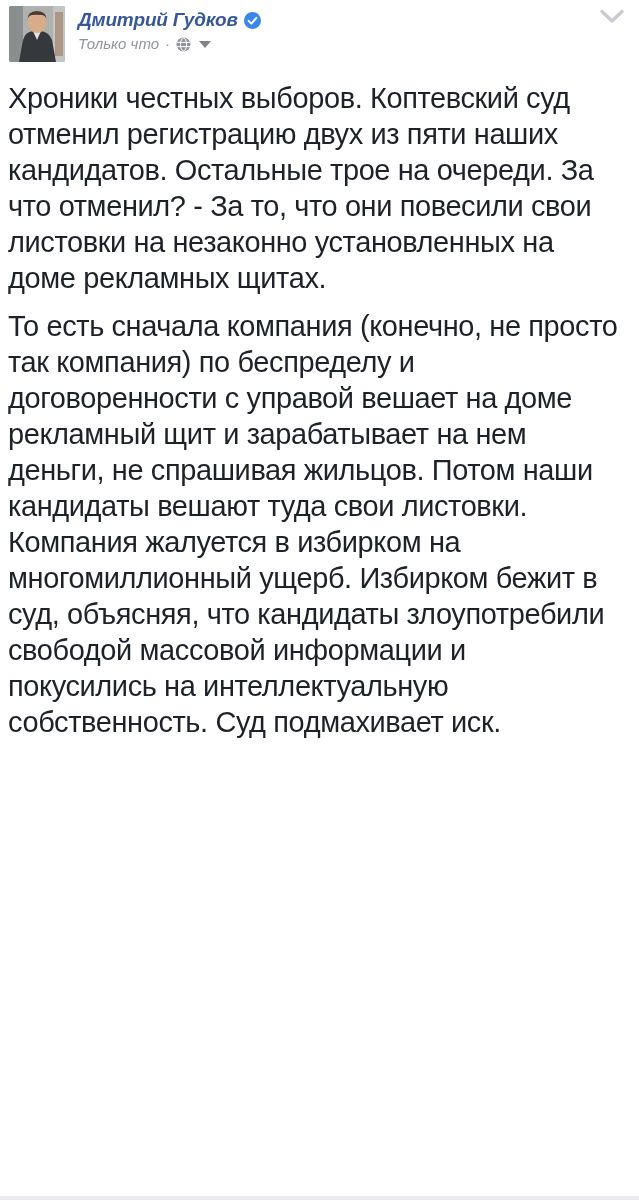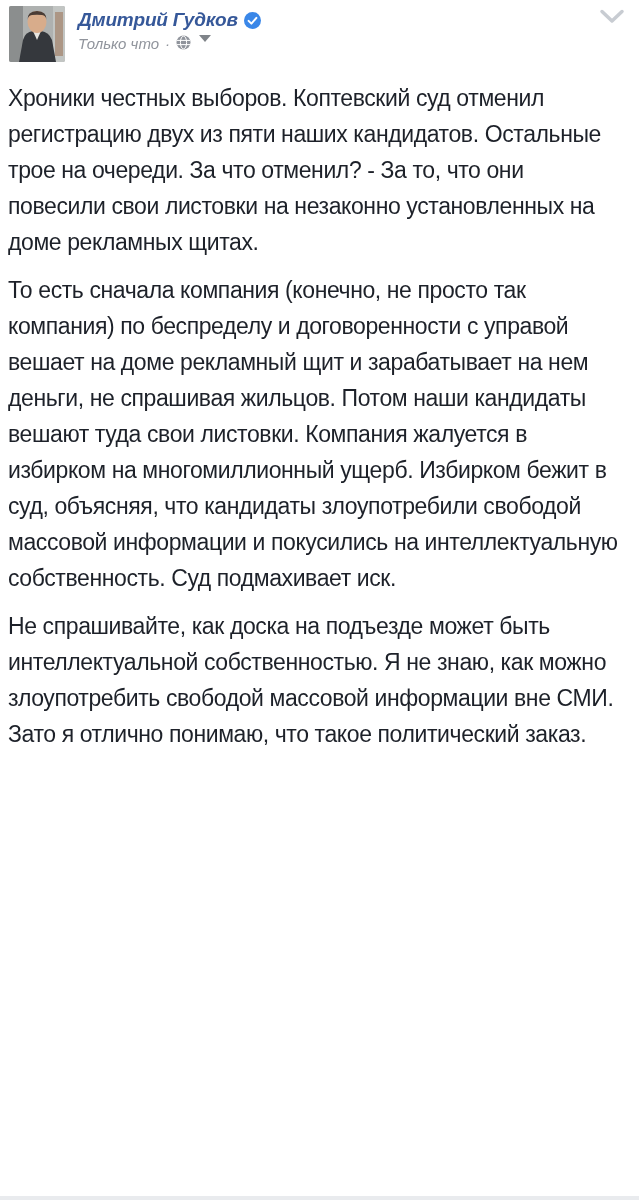--- a/index.html
+++ b/index.html
@@ -57,21 +57,21 @@
     letter-spacing: -0.2px;
     cursor: pointer;
   }
   .verified-badge {
     display: inline-flex;
     width: 17px;
     height: 17px;
   }
   .meta-row {
     display: flex;
-    align-items: flex-start;
+    align-items: center;
     gap: 5px;
     margin-top: 3px;
     color: #90949c;
     font-size: 15px;
     line-height: 18px;
   }
   .meta-sep {
     margin: 0 1px;
   }
   .globe-icon {
@@ -93,21 +93,21 @@
     right: 14px;
     top: 8px;
     width: 26px;
     height: 18px;
     cursor: pointer;
   }
   
   .post-body {
     padding: 14px 20px 0 8px;
     color: #1d2129;
-    font-size: 23px;
+    font-size: 29px;
     line-height: 36px;
     letter-spacing: -0.4px;
   }
   .post-body p {
     margin: 0 0 12px 0;
   }
   
   .bottom-divider {
     position: absolute;
     bottom: 0;
@@ -166,18 +166,17 @@
       <svg width="26" height="18" viewBox="0 0 26 18">
         <polyline points="3,3.5 13,13 23,3.5" fill="none" stroke="#c8ccd2" stroke-width="3.5" stroke-linecap="round" stroke-linejoin="round"></polyline>
       </svg>
     </span>
 
   </header>
 
   <div class="post-body">
     <p>Хроники честных выборов. Коптевский суд отменил регистрацию двух из пяти наших кандидатов. Остальные трое на очереди. За что отменил? - За то, что они повесили свои листовки на незаконно установленных на доме рекламных щитах.</p>
     <p>То есть сначала компания (конечно, не просто так компания) по беспределу и договоренности с управой вешает на доме рекламный щит и зарабатывает на нем деньги, не спрашивая жильцов. Потом наши кандидаты вешают туда свои листовки. Компания жалуется в избирком на многомиллионный ущерб. Избирком бежит в суд, объясняя, что кандидаты злоупотребили свободой массовой информации и покусились на интеллектуальную собственность. Суд подмахивает иск.</p>
-    <p>Не спрашивайте, как доска на подъезде может быть интеллектуальной собственностью. Я не знаю, как можно злоупотребить свободой массовой информации вне СМИ. Зато я отлично понимаю, что такое политический заказ.</p>
   </div>
 
   <div class="bottom-divider"></div>
 
 </article>
 
 </body></html>

